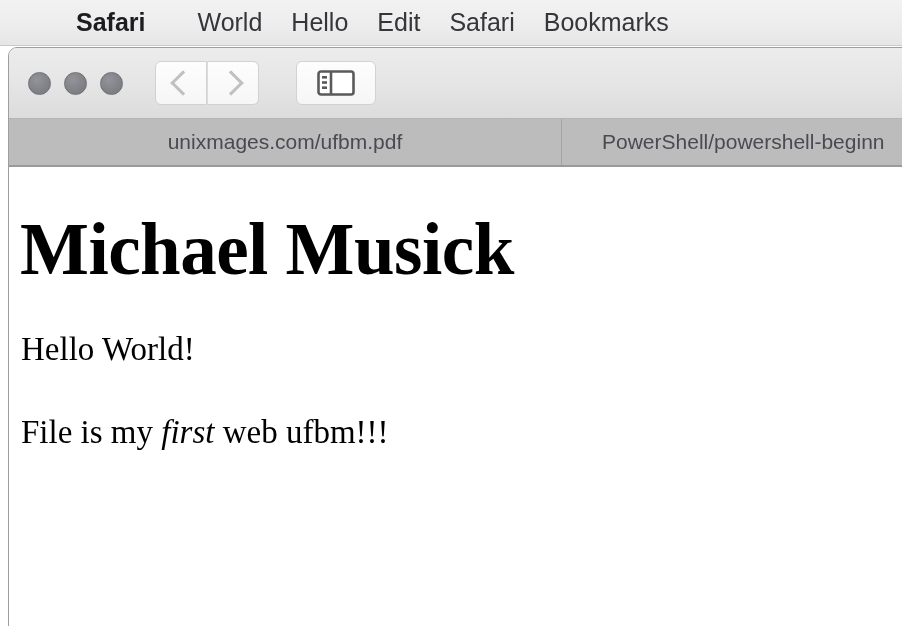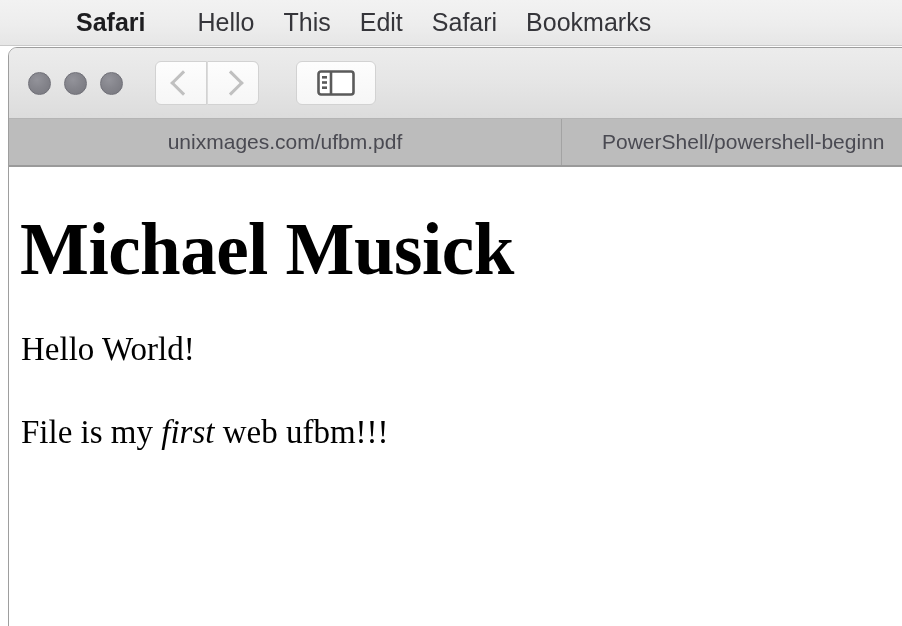--- a/index.html
+++ b/index.html
@@ -211,22 +211,22 @@
   .page-p em { font-style: italic; text-align: right; }
 </style>
 </head>
 <body>
 
 <div id="screen">
 
   <div class="menubar">
     <span class="apple-logo"></span>
     <span class="menu-item app-name">Safari</span>
+    <span class="menu-item">World</span>
     <span class="menu-item">Hello</span>
-    <span class="menu-item">This</span>
     <span class="menu-item">Edit</span>
     <span class="menu-item">Safari</span>
     <span class="menu-item">Bookmarks</span>
   </div>
 
   <div class="window">
 
     <div class="toolbar">
 
       <div class="traffic-lights">

